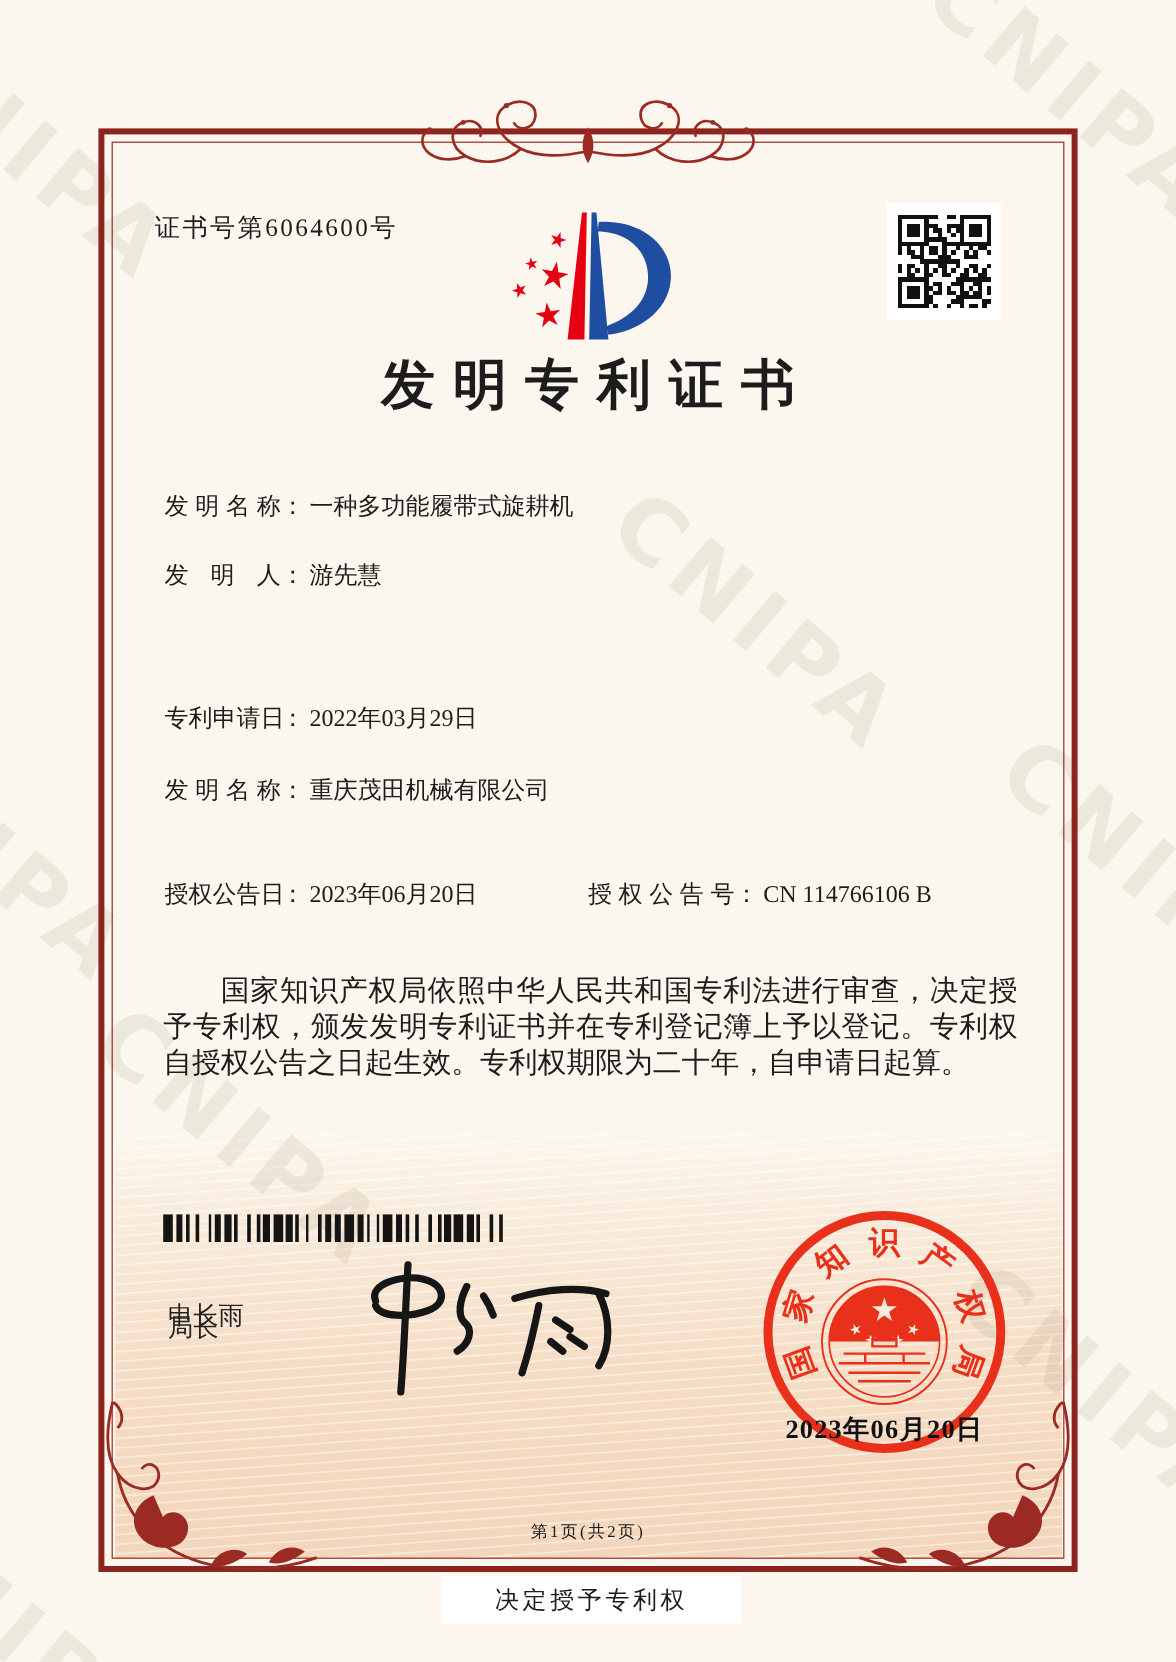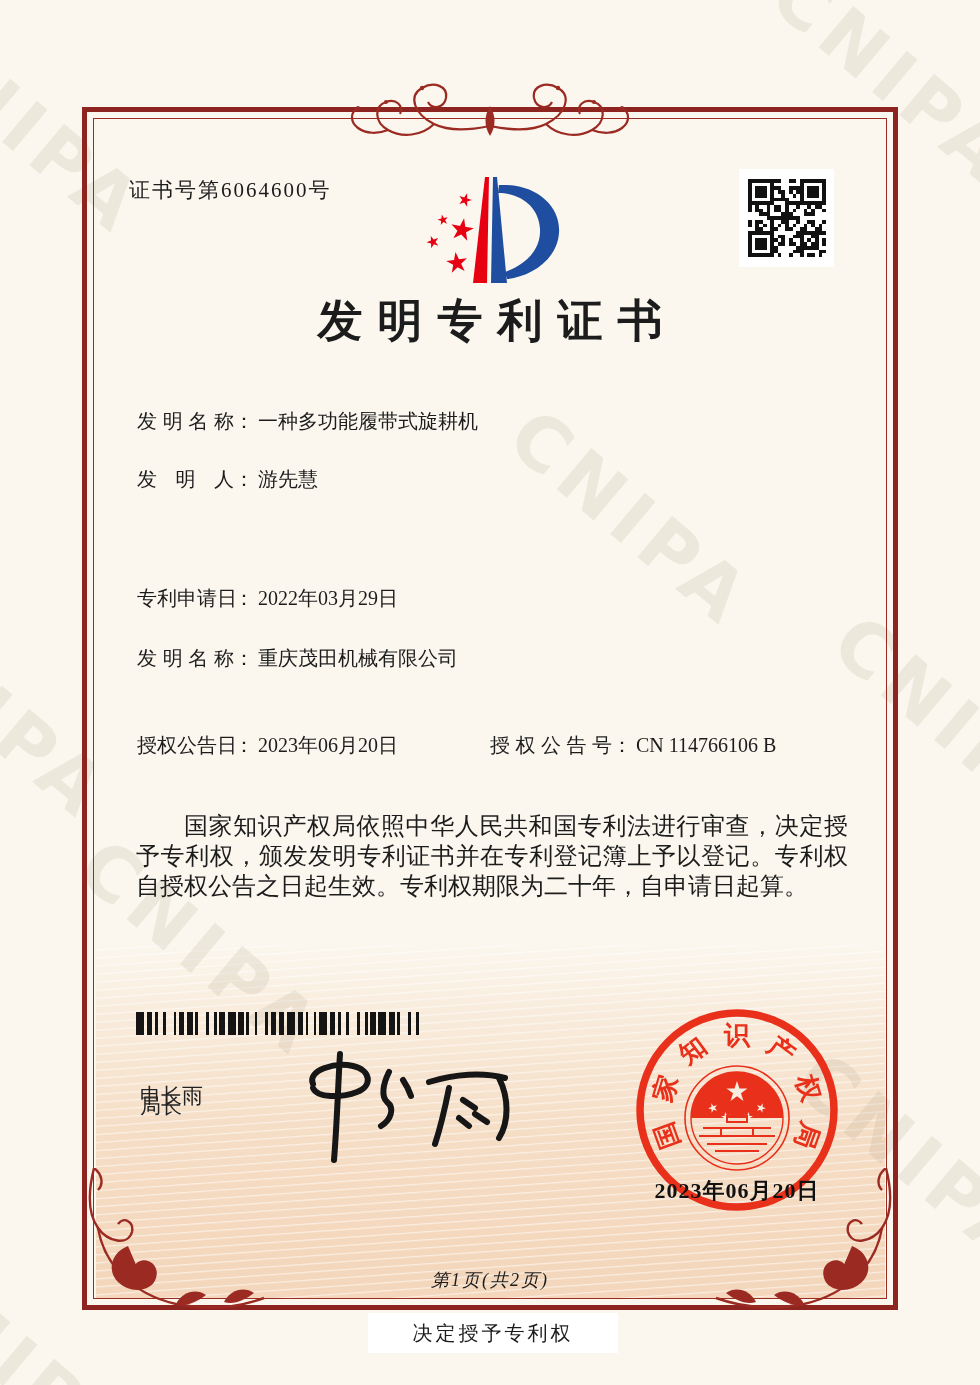--- a/index.html
+++ b/index.html
@@ -69,21 +69,21 @@
   }
   .signer-title{top:1092px;}
   .signer-name{top:1082px;}
   .signature{position:absolute;left:283px;top:1046px;z-index:5;}
   .seal{position:absolute;left:633px;top:1006px;width:208px;height:208px;z-index:6;}
   .seal-date{
     position:absolute;left:633px;top:1176px;width:208px;text-align:center;z-index:7;
     font-size:22px;font-weight:600;letter-spacing:1px;color:#111;
   }
   .page-info{position:absolute;left:0;top:1268px;width:100%;text-align:center;
-    font-size:18px;letter-spacing:2px;z-index:5;font-style:italic;}
+    font-size:14px;letter-spacing:2px;z-index:5;}
   .note-box{
     position:absolute;left:368px;top:1313px;width:250px;height:40px;background:#ffffff;
     display:flex;align-items:center;justify-content:center;z-index:5;
     font-size:20px;letter-spacing:3px;
   }
 </style>
 </head>
 <body>
 
 <div class="page">

